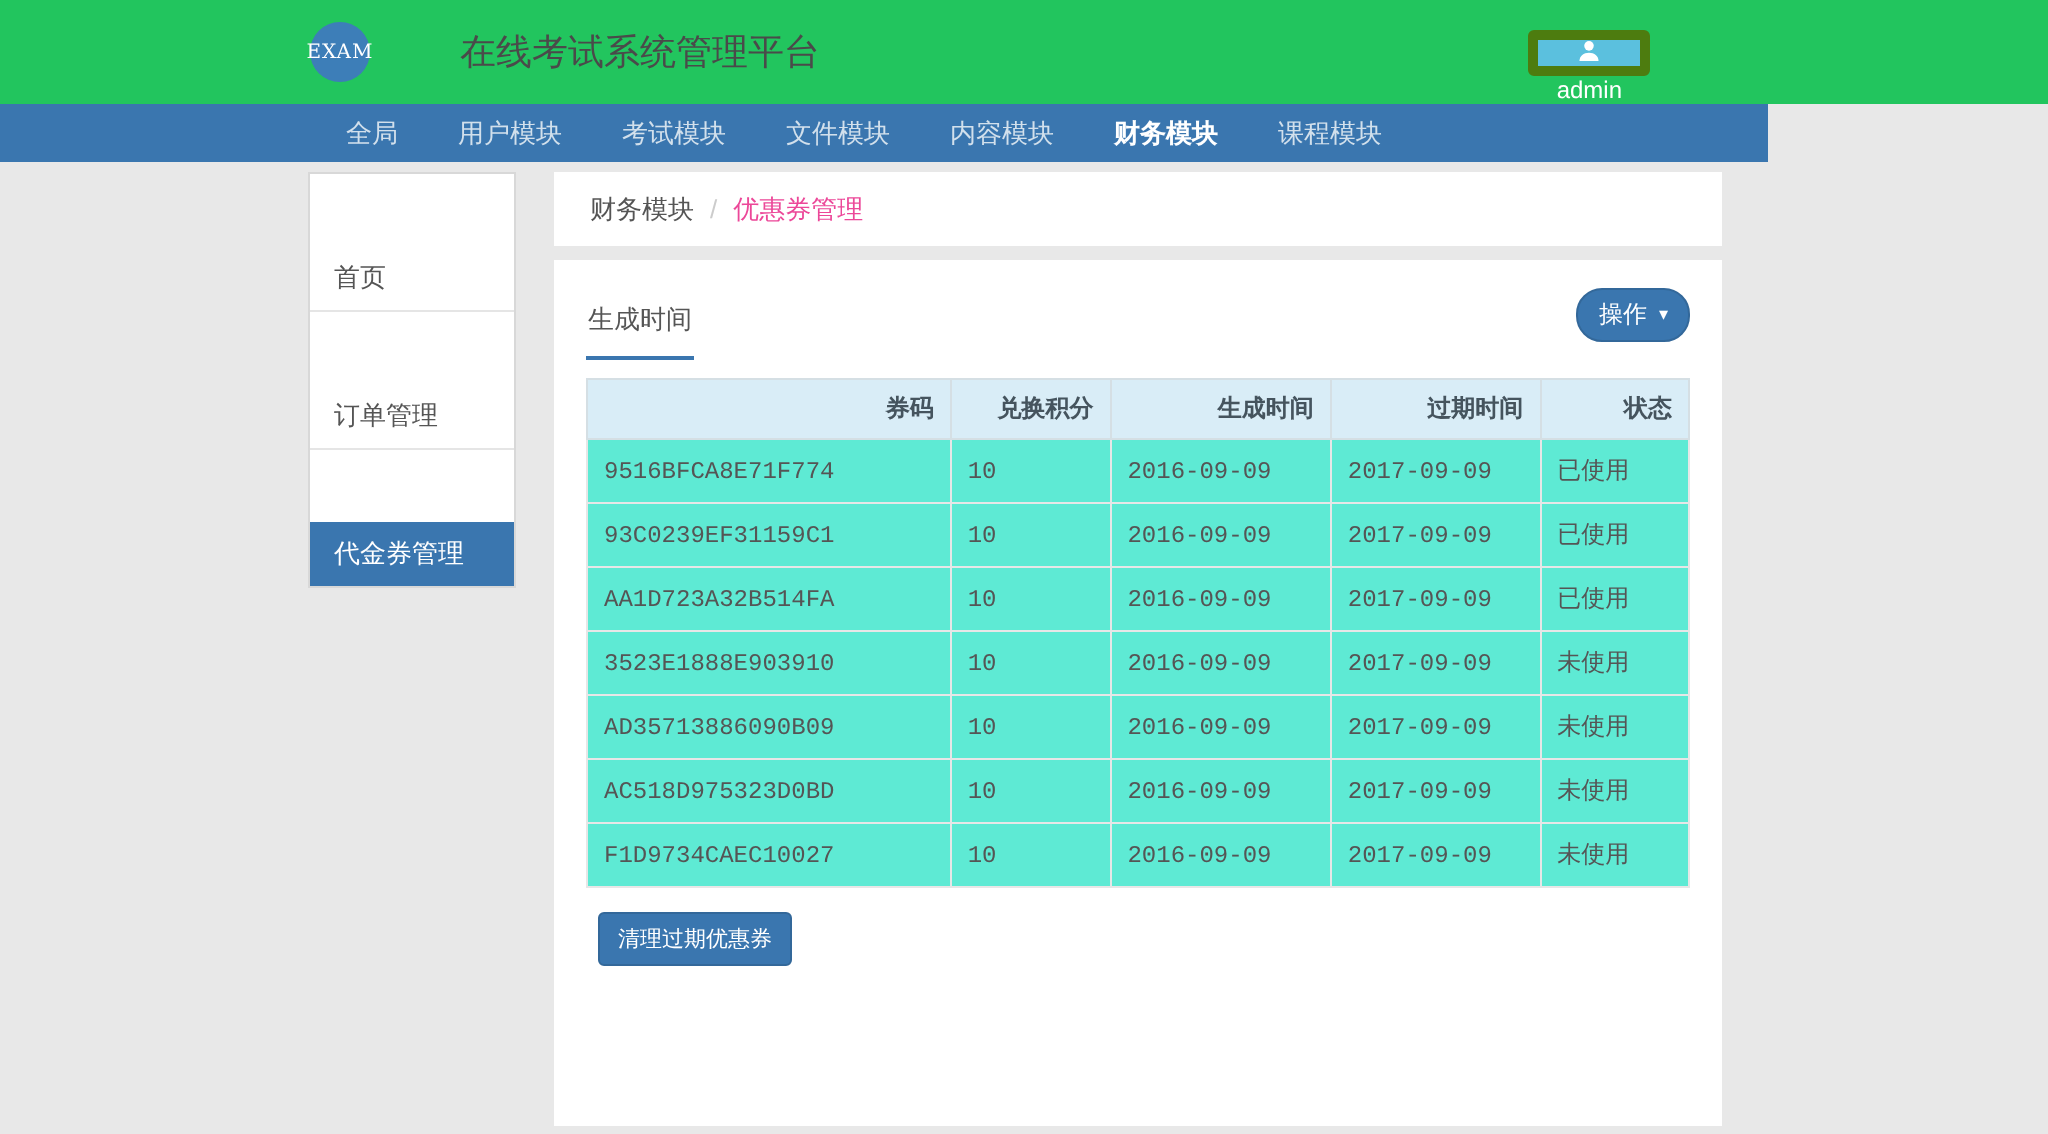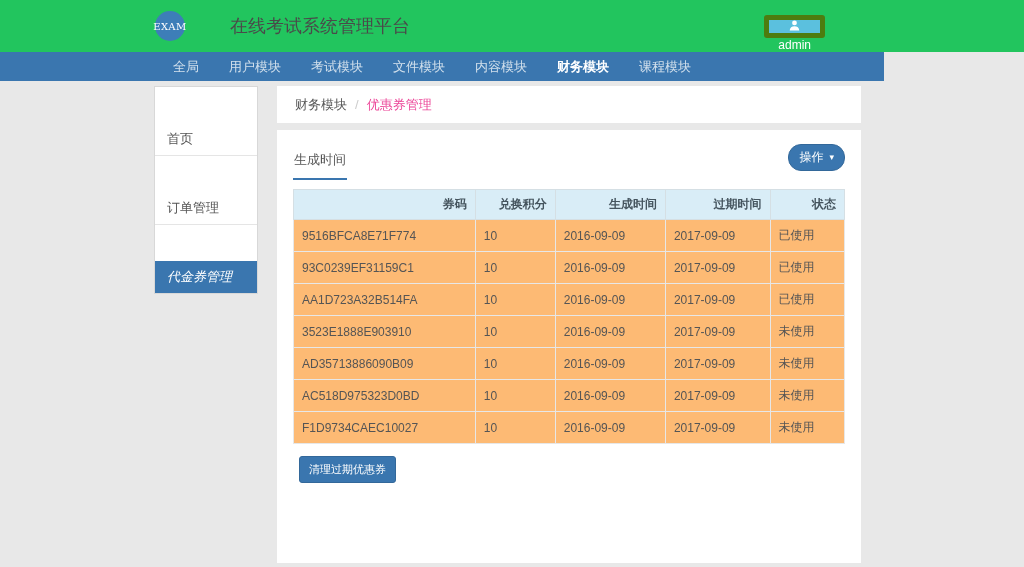--- a/index.html
+++ b/index.html
@@ -52,21 +52,21 @@
   
   .sidebar {
     position: absolute; left: 154px; top: 86px; width: 104px;
     background: #fff; border: 1px solid #d8d8d8;
   }
   .sidebar-item {
     padding: 7px 12px; font-size: 13px; color: #555;
     border-bottom: 1px solid #e5e5e5; cursor: pointer; background: #fff; margin-top: 36px;
   }
   .sidebar-item:last-child { border-bottom: none; }
-  .sidebar-item.active { background: #3a76af; color: #fff; border-color: #3a76af; font-style: italic; }
+  .sidebar-item.active { background: #3a76af; color: #fff; border-color: #3a76af; }
 
   
   .breadcrumb-panel {
     position: absolute; left: 277px; top: 86px; width: 584px; height: 37px;
     background: #fff; display: flex; align-items: center; gap: 8px;
     padding: 0 18px; font-size: 13px;
   }
   .crumb-link { color: #555; cursor: pointer; }
   .crumb-sep { color: #ccc; }
   .crumb-current { color: #ec4899; }
@@ -86,21 +86,21 @@
     color: #fff; font-size: 12px; padding: 4px 10px;
     display: flex; align-items: center; gap: 6px; cursor: pointer;
   }
 
   
   table.coupons { width: 100%; border-collapse: collapse; font-size: 12px; color: #555; table-layout: fixed; }
   table.coupons th {
     background: #d9edf7; border: 1px solid #d5dfe4;
     padding: 6px 8px; text-align: right; font-weight: bold; color: #45545e;
   }
-  table.coupons td { border: 1px solid #e7e7e7; padding: 7px 8px; background: #fdba74; white-space: nowrap; overflow: hidden; }
+  table.coupons td { border: 1px solid #e7e7e7; padding: 7px 8px; background: #5eead4; white-space: nowrap; overflow: hidden; font-family: Liberation Mono, monospace; }
   col.c-code { width: 33%; } col.c-points { width: 14.5%; } col.c-created { width: 20%; }
   col.c-expires { width: 19%; } col.c-status { width: 13.5%; }
 
   .clean-btn {
     margin: 12px 0 0 6px;
     background: #3a76af; border: 1px solid #33689a; border-radius: 3px;
     color: #fff; font-size: 11px; padding: 5px 9px; cursor: pointer;
     font-family: "Liberation Sans", "DejaVu Sans", sans-serif;
   }
 </style>

